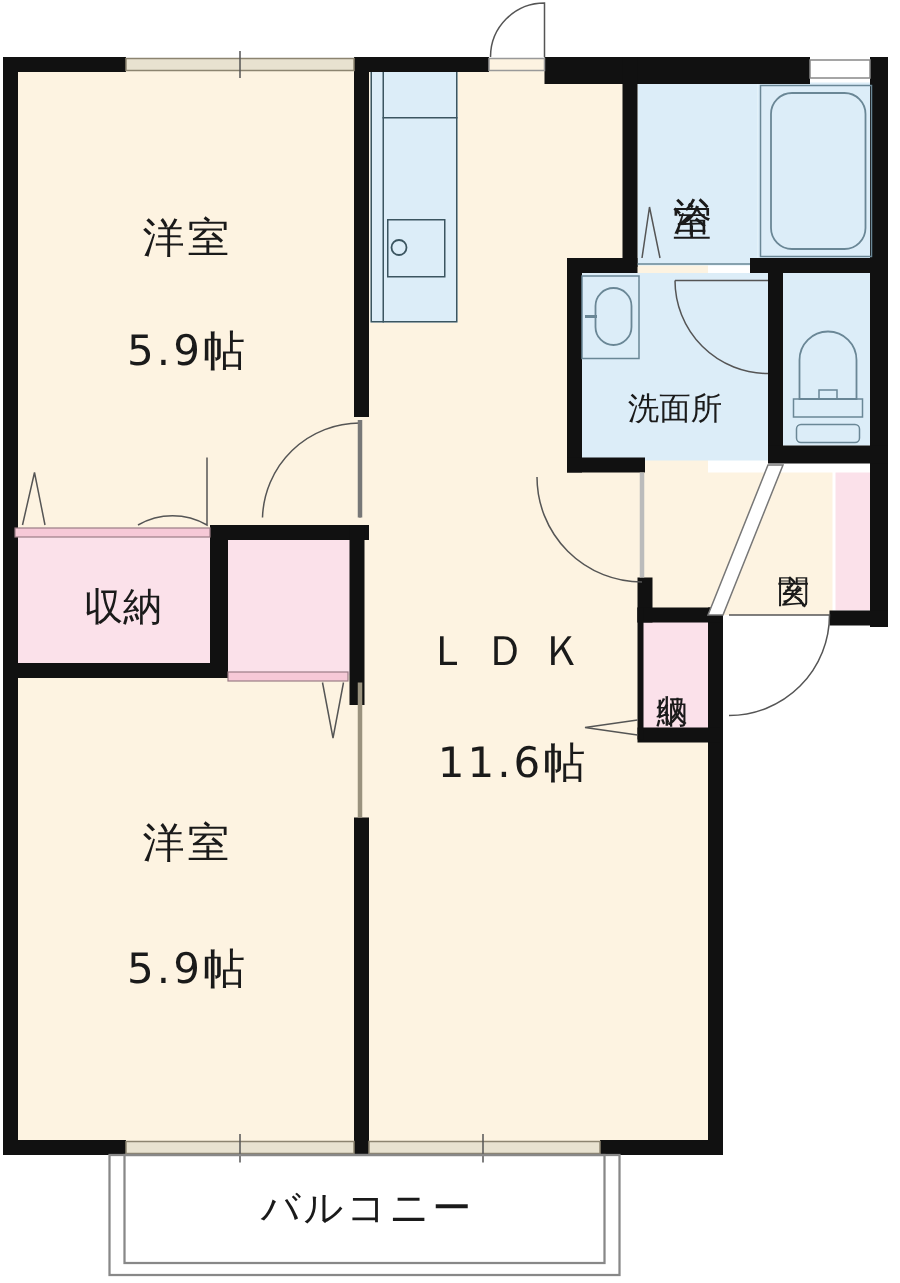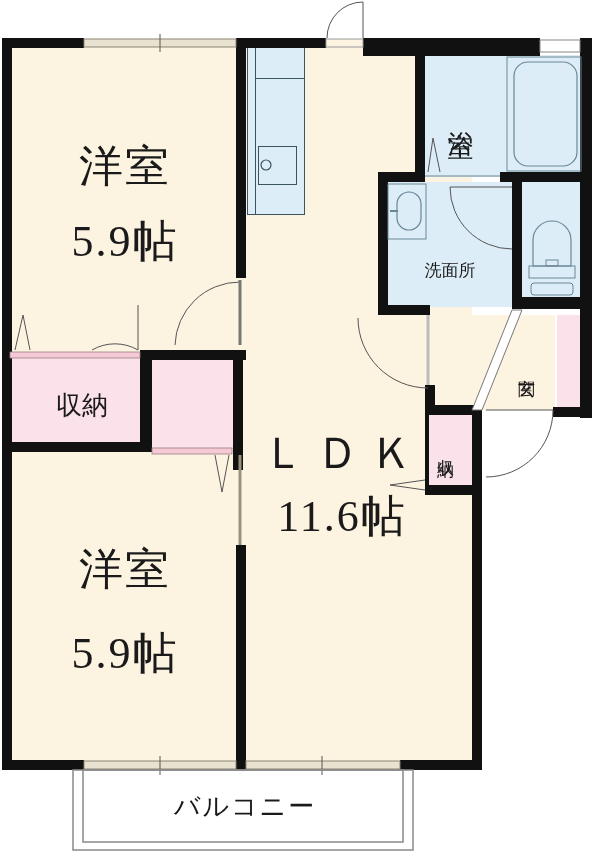--- a/index.html
+++ b/index.html
@@ -3,23 +3,23 @@
 <meta charset="utf-8">
 <style>
   html,body{margin:0;padding:0;background:#ffffff;}
   body{width:600px;height:855px;position:relative;overflow:hidden;font-family:"DejaVu Sans","Liberation Sans",sans-serif;}
   .abs{position:absolute;}
   .floor{background:#fdf3e1;}
   .wet{background:#dcedf8;}
   .pink{background:#fbe1ea;}
   .wall{background:#111111;}
   .label{position:absolute;color:#1a1a1a;text-align:center;white-space:nowrap;line-height:1;}
-  .big{font-size:44px;letter-spacing:2px;font-family:Liberation Serif, serif;}
+  .big{font-size:28px;letter-spacing:2px;}
   .mid{font-size:26px;}
-  .small{font-size:17px;}
+  .small{font-size:21px;}
   .vert{writing-mode:vertical-rl;text-orientation:upright;letter-spacing:2px;}
   svg{position:absolute;left:0;top:0;}
 </style>
 </head>
 <body>
 
 <div class="abs floor" style="left:10px;top:45px;width:232px;height:310px;"></div>
 <div class="abs floor" style="left:10px;top:450px;width:232px;height:315px;"></div>
 <div class="abs floor" style="left:242px;top:45px;width:230px;height:720px;"></div>
 <div class="abs floor" style="left:430px;top:315px;width:125px;height:95px;"></div>
@@ -126,21 +126,21 @@
 
   <circle cx="266" cy="165" r="5" fill="none" stroke="#3b5560" stroke-width="1.2"></circle>
 </svg>
 
 <div class="label big" style="left:70px;top:145px;width:110px;">洋室</div>
 <div class="label big" style="left:50px;top:220px;width:150px;">5.9帖</div>
 
 <div class="label big" style="left:70px;top:548px;width:110px;">洋室</div>
 <div class="label big" style="left:50px;top:632px;width:150px;">5.9帖</div>
 
-<div class="label big" style="left:262px;top:432px;width:160px;letter-spacing:10px;">ＬＤＫ</div>
+<div class="label big" style="left:262px;top:420px;width:160px;letter-spacing:10px;">ＬＤＫ</div>
 <div class="label big" style="left:262px;top:495px;width:160px;">11.6帖</div>
 
 <div class="label mid vert" style="left:448px;top:72px;height:80px;">浴室</div>
 <div class="label small" style="left:395px;top:262px;width:110px;">洗面所</div>
 <div class="label small vert" style="left:518px;top:338px;height:60px;">玄関</div>
 
 <div class="label mid" style="left:32px;top:392px;width:100px;">収納</div>
 <div class="label small vert" style="left:437px;top:418px;height:60px;">収納</div>
 
 <div class="label mid" style="left:130px;top:793px;width:230px;letter-spacing:2px;">バルコニー</div>

